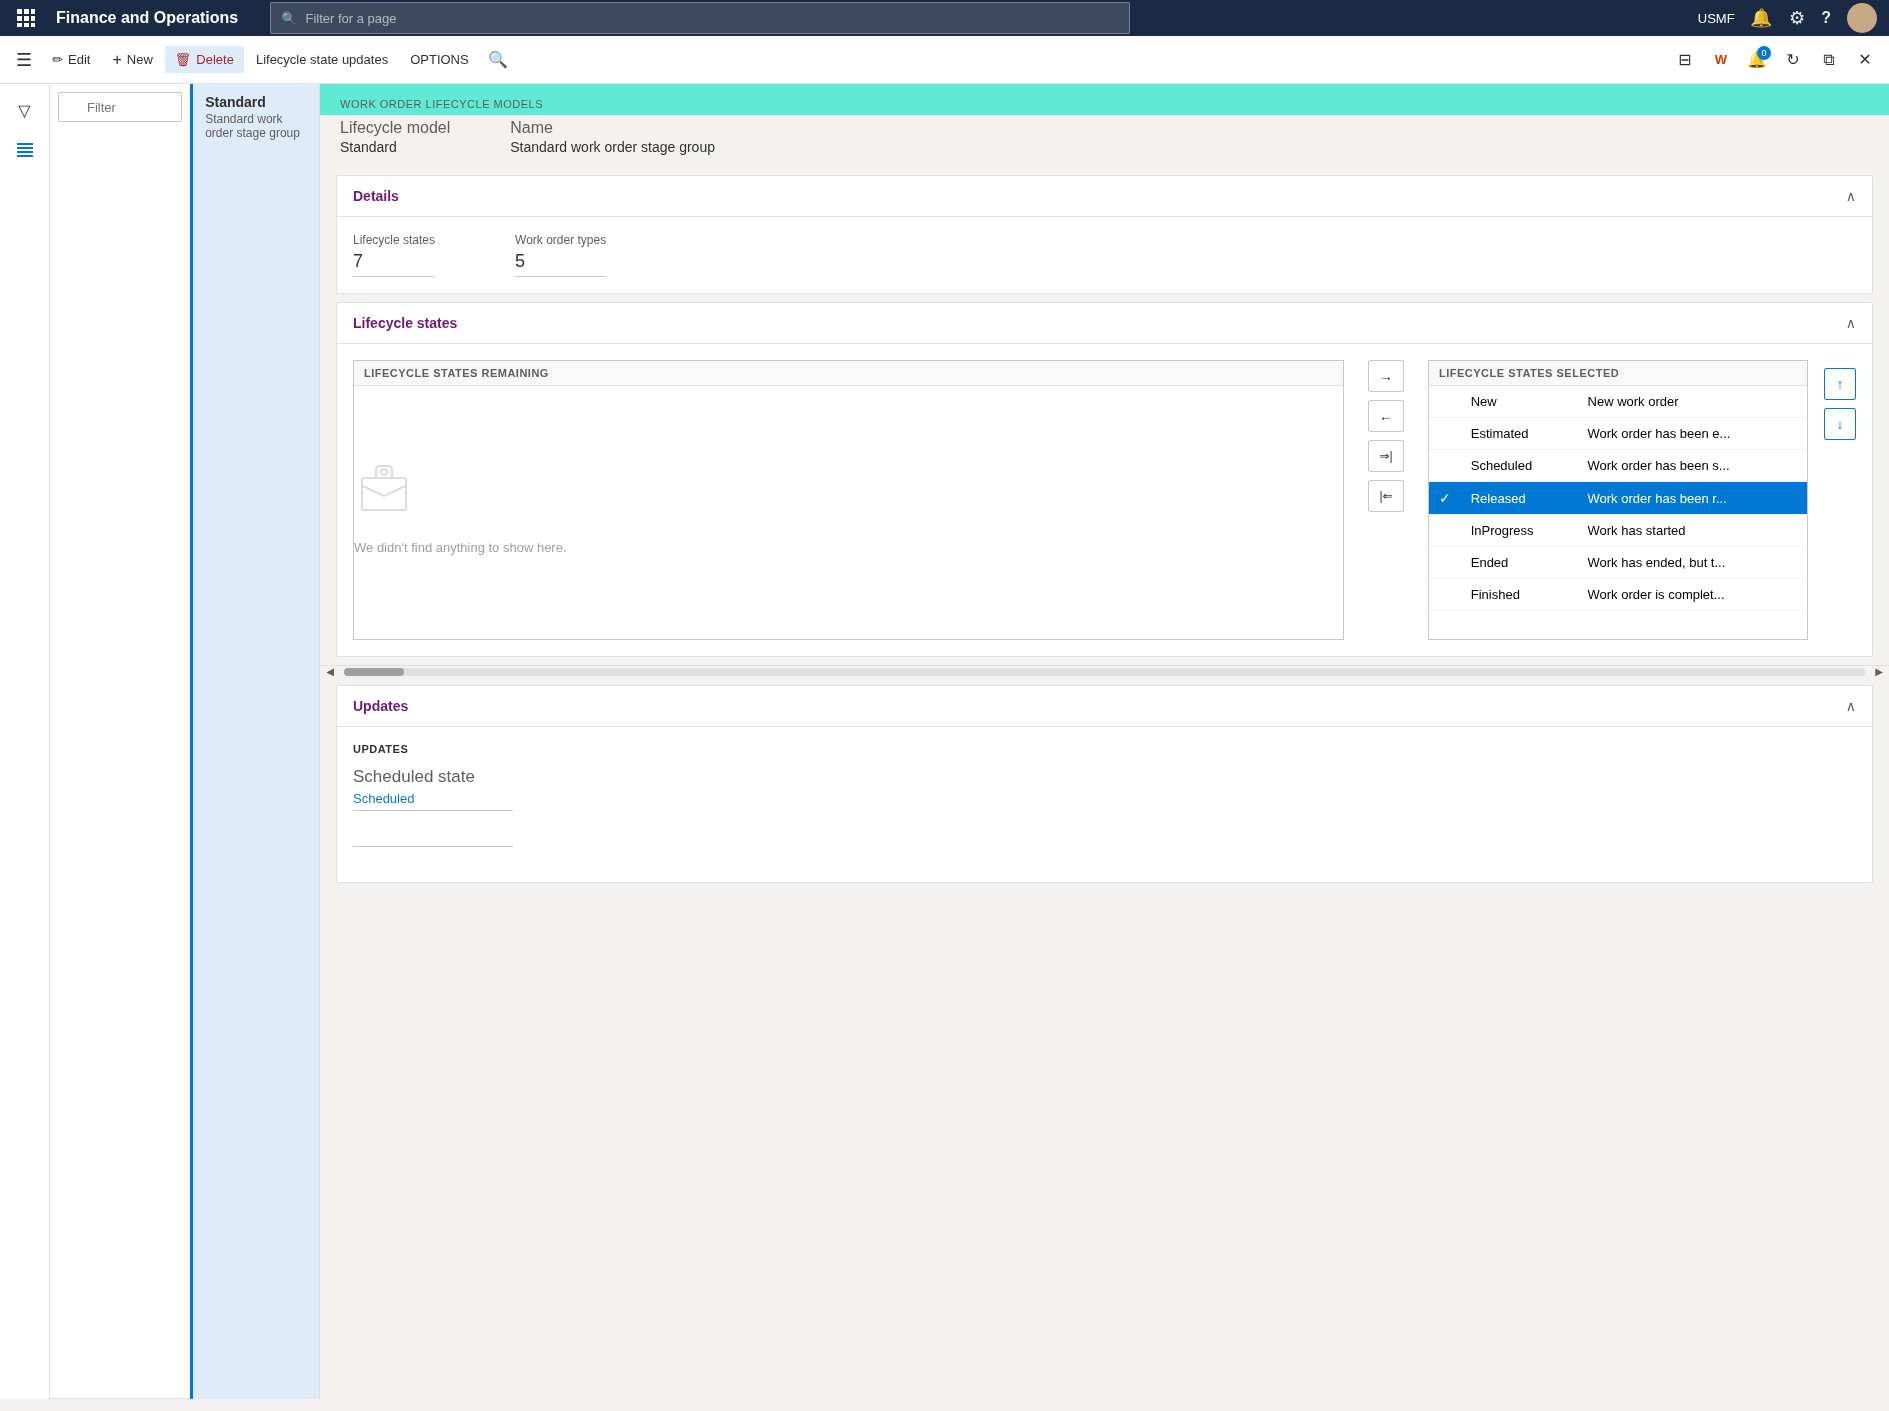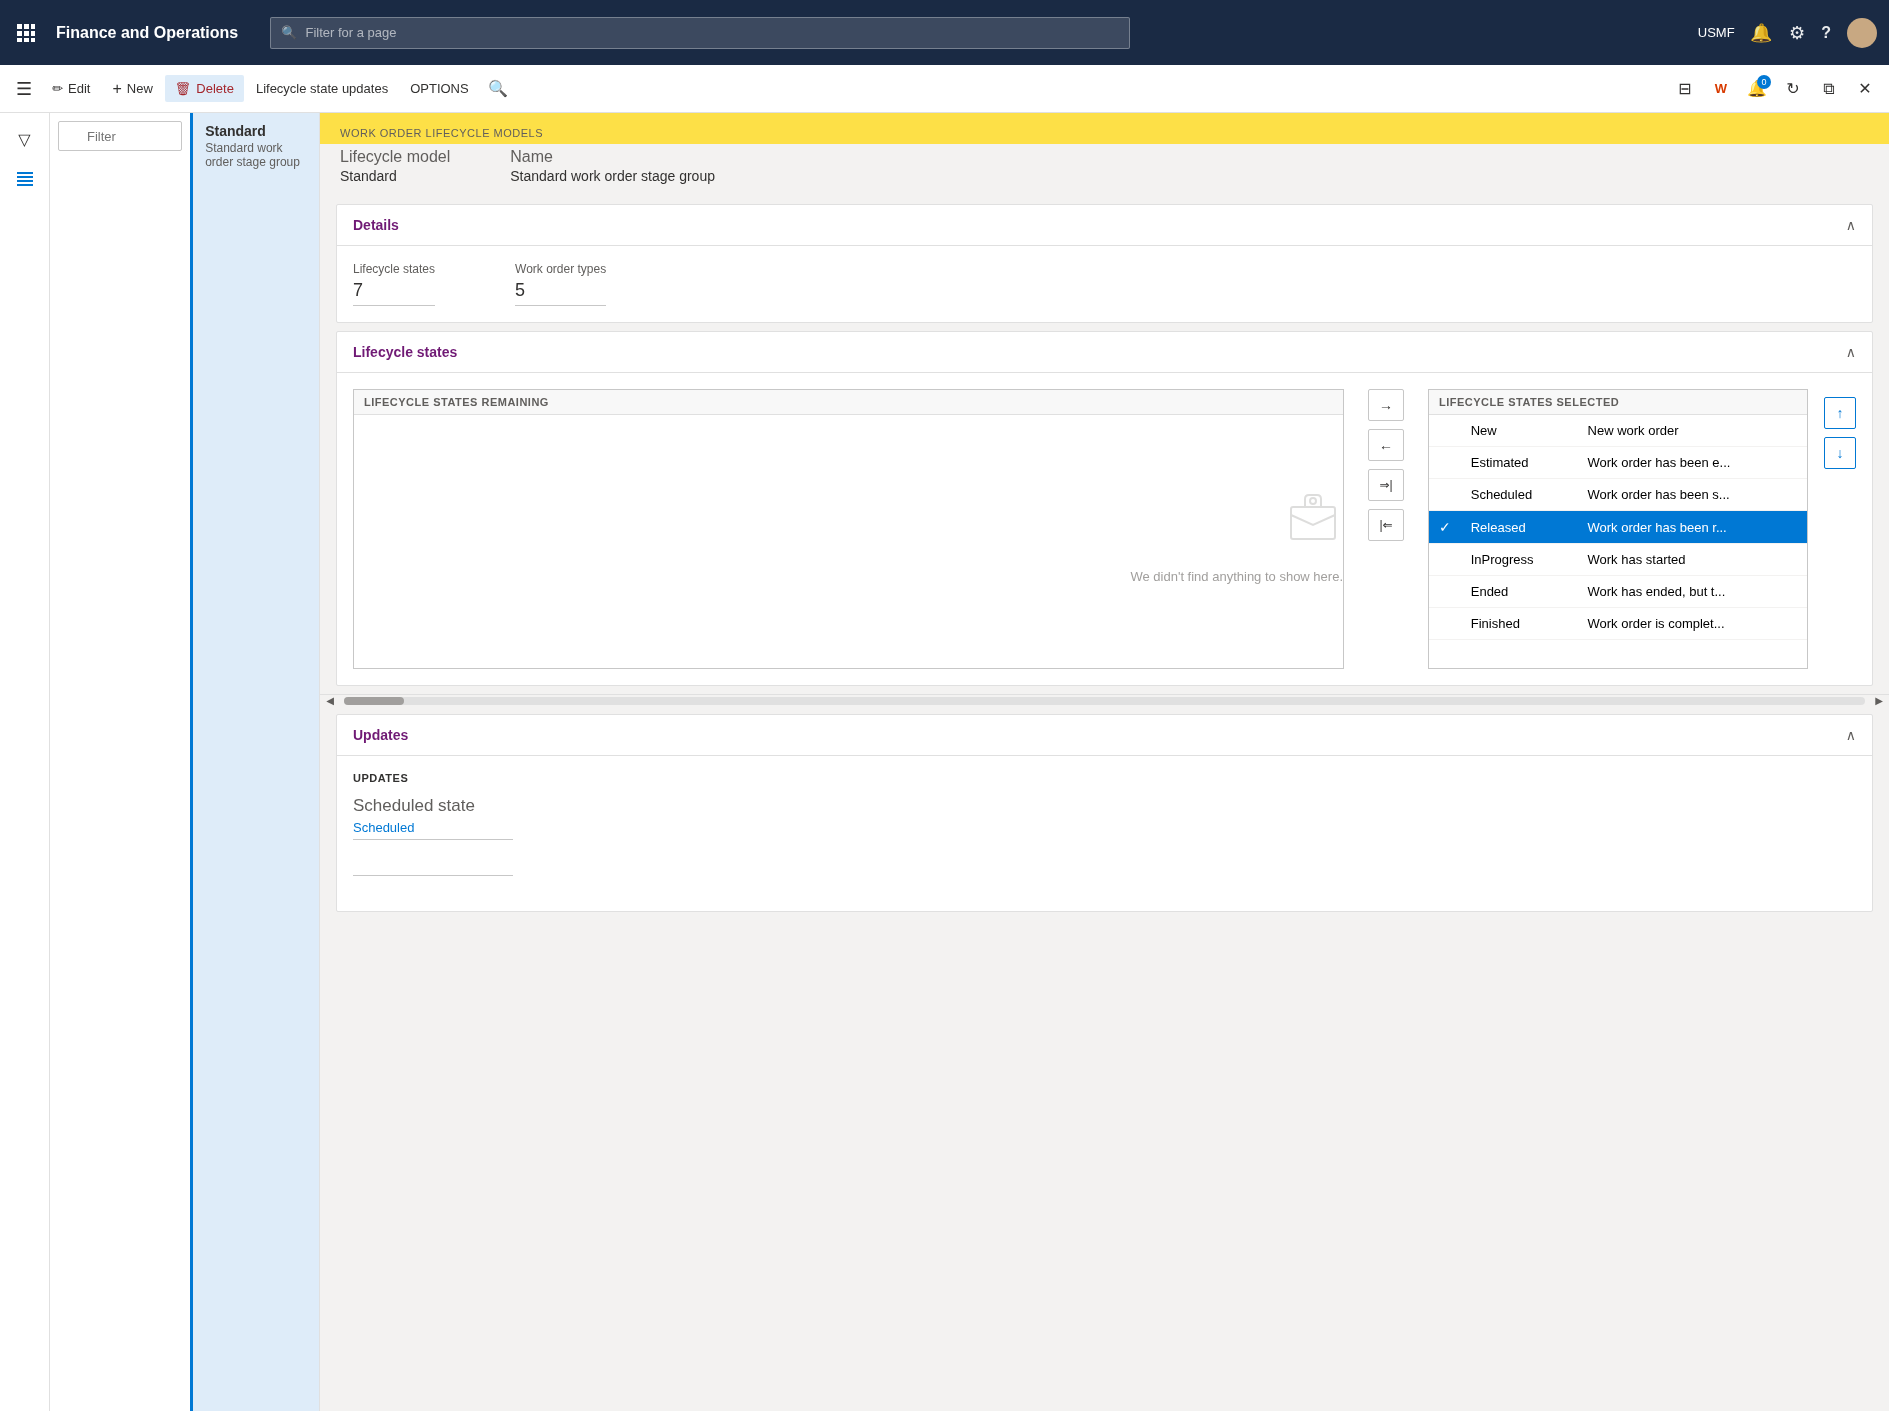--- a/index.html
+++ b/index.html
@@ -1,21 +1,21 @@
 <!DOCTYPE html>
 <html><head>
   <meta charset="utf-8">
   <style>
     * { box-sizing: border-box; margin: 0; padding: 0; }
     body { font-family: 'Segoe UI', sans-serif; font-size: 13px; background: #f3f2f1; overflow: hidden; width: 1889px; height: 1411px; }
 
     
     .top-bar {
       background: #1a2a44;
-      height: 65px;
+      height: 36px;
       display: flex;
       align-items: center;
       padding: 0 12px;
       gap: 12px;
       color: white;
     }
     .top-bar-grid { width: 28px; height: 28px; display: flex; align-items: center; justify-content: center; cursor: pointer; }
     .top-bar-title { font-size: 16px; font-weight: 600; color: white; margin-left: 4px; flex-shrink: 0; }
     .top-bar-search {
       flex: 1;
@@ -123,21 +123,21 @@
     
     .content-area {
       flex: 1;
       background: #f3f2f1;
       overflow-y: auto;
       padding: 0;
     }
 
     
     .breadcrumb-bar {
-      background: #fde047;
+      background: #5eead4;
       padding: 12px 20px 4px 20px;
     }
     .breadcrumb-text { font-size: 11px; color: #605e5c; text-transform: uppercase; letter-spacing: 0.5px; }
 
     
     .record-header {
       background: #f3f2f1;
       padding: 4px 20px 12px 20px;
       display: flex;
       gap: 60px;
@@ -167,21 +167,21 @@
     
     .details-grid { display: flex; gap: 80px; }
     .detail-field { }
     .detail-label { font-size: 12px; color: #605e5c; margin-bottom: 4px; }
     .detail-value { font-size: 18px; color: #323130; border-bottom: 1px solid #c7c7c7; padding-bottom: 4px; min-width: 80px; }
 
     
     .lifecycle-grid { display: flex; gap: 16px; align-items: flex-start; }
     .lc-panel { flex: 1; border: 1px solid #c7c7c7; min-height: 280px; }
     .lc-panel-title { font-size: 11px; font-weight: 600; color: #605e5c; text-transform: uppercase; letter-spacing: 0.5px; padding: 6px 10px; background: #f8f8f8; border-bottom: 1px solid #e0e0e0; }
-    .lc-empty { display: flex; flex-direction: column; align-items: flex-end; justify-content: center; height: 240px; color: #a19f9d; gap: 10px; }
+    .lc-empty { display: flex; flex-direction: column; align-items: flex-start; justify-content: center; height: 240px; color: #a19f9d; gap: 10px; }
     .lc-empty-text { font-size: 13px; }
     .lc-transfer-btns { display: flex; flex-direction: column; align-items: center; justify-content: center; gap: 8px; padding: 0 8px; }
     .lc-transfer-btn {
       width: 36px; height: 32px; border: 1px solid #c7c7c7; background: white;
       cursor: pointer; display: flex; align-items: center; justify-content: center;
       font-size: 14px; color: #323130; border-radius: 2px;
     }
     .lc-right-btns { display: flex; flex-direction: column; gap: 8px; justify-content: flex-start; padding-top: 8px; }
     .lc-right-btn {
       width: 32px; height: 32px; border: 1px solid #c7c7c7; background: white;

